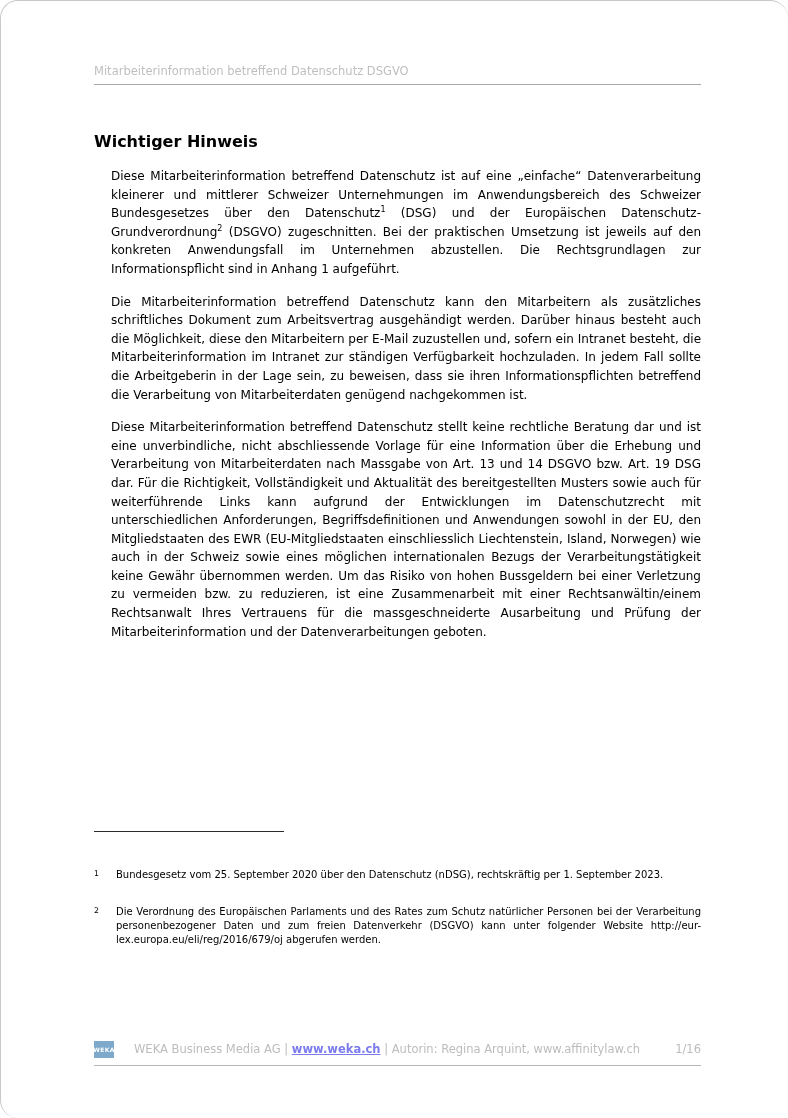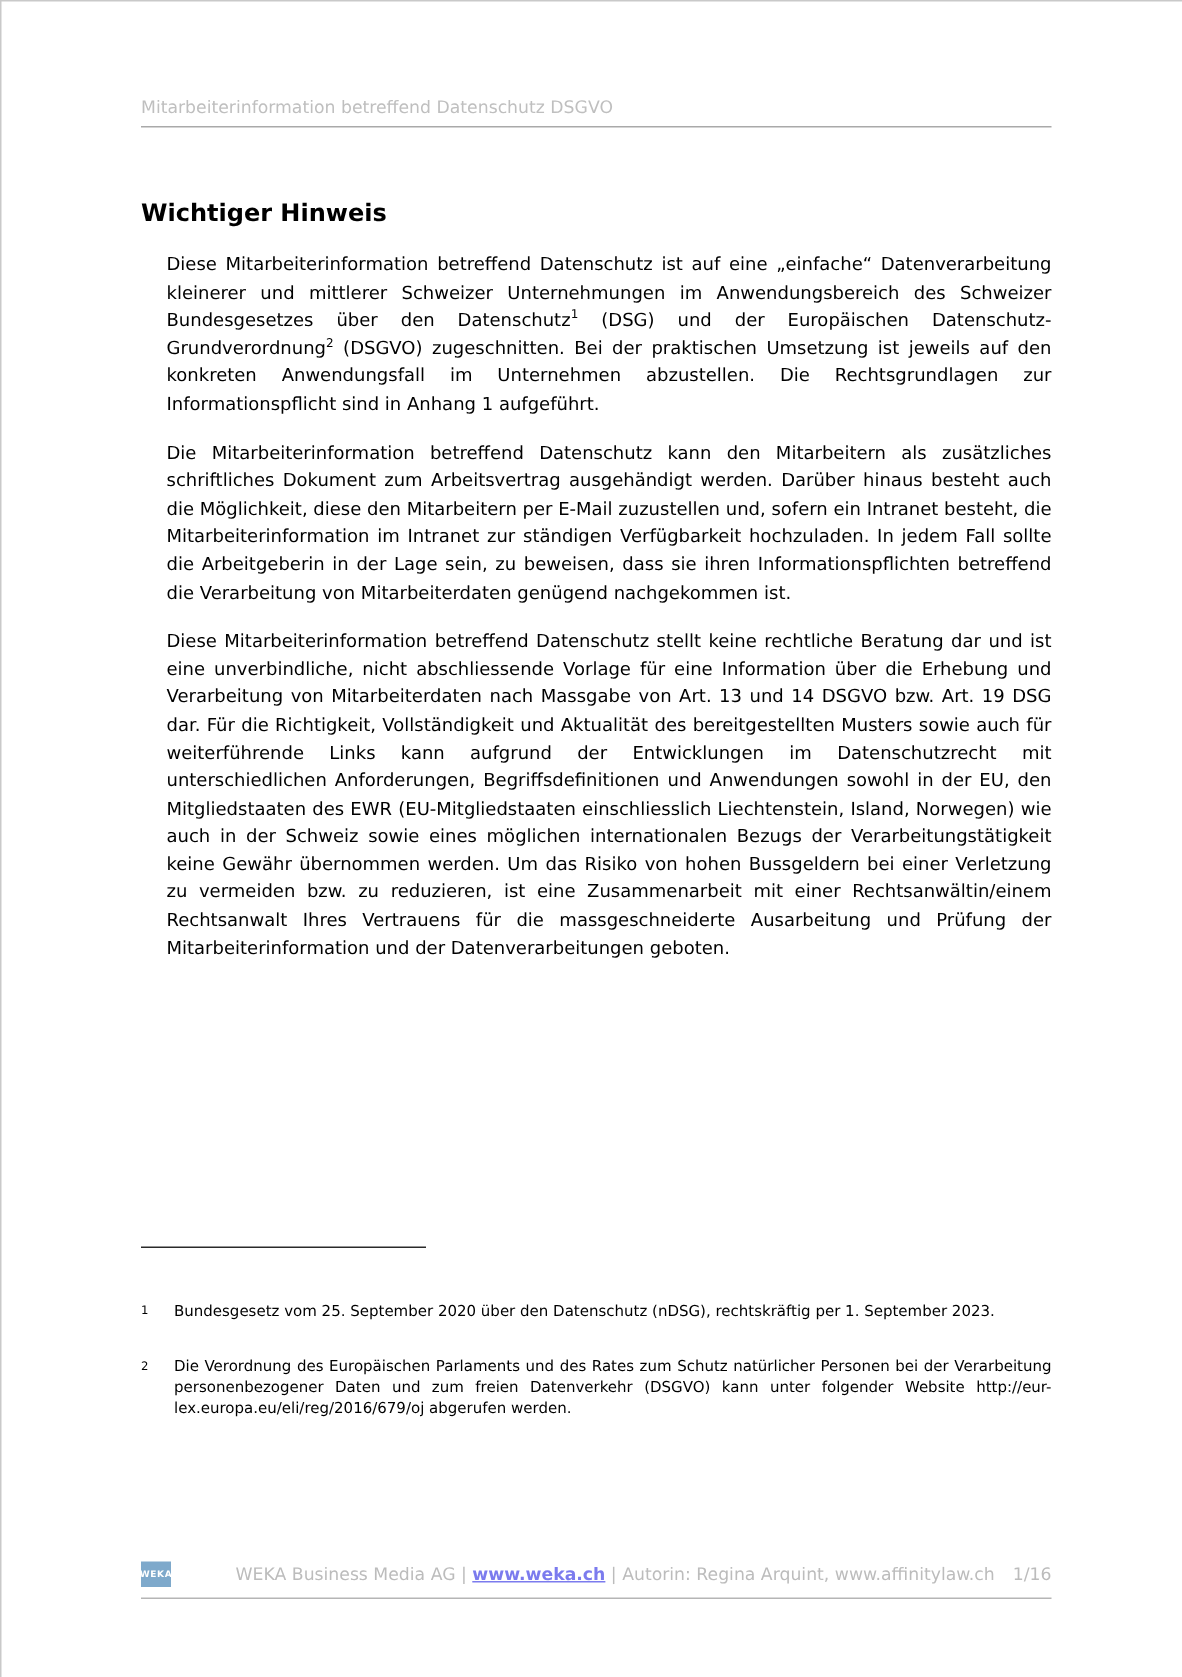--- a/index.html
+++ b/index.html
@@ -6,20 +6,21 @@
   .page {
     position:relative;
     width:788px; height:1118px;
     background:#ffffff;
     border-top:1px solid #c9c9c9;
     border-left:1px solid #c9c9c9;
     font-family:"DejaVu Sans", "Liberation Sans", sans-serif;
     color:#000;
     overflow:hidden;
     box-sizing:border-box;
+    border-radius:18px;
   }
   
   .doc-header {
     position:absolute; left:93px; top:63px; width:607px;
   }
   .doc-header-text {
     color:#bfbfbf; font-size:11.5px; line-height:14px;
     padding-bottom:6px;
     border-bottom:1px solid #a9a9a9;
   }
@@ -51,21 +52,21 @@
   .fn-marker {
     flex:none; width:22px;
     font-size:7.8px; line-height:12px;
     padding-top:0;
   }
   .fn-text {
     flex:1; font-size:10px; line-height:14px;
     text-align:justify;
   }
   
-  .doc-footer { position:absolute; left:93px; top:1040px; width:607px;text-align:right; }
+  .doc-footer { position:absolute; left:93px; top:1040px; width:607px; }
   .footer-row {
     display:flex; align-items:center;
     color:#bcbcbc; font-size:11.5px; line-height:17px;
     padding-bottom:7px;
     border-bottom:1px solid #b5b5b5;
   }
   .weka-logo {
     flex:none; width:20px; height:17px;
     background:#7ea9cb; color:#ffffff;
     font-size:6px; font-weight:bold; letter-spacing:0.4px;

